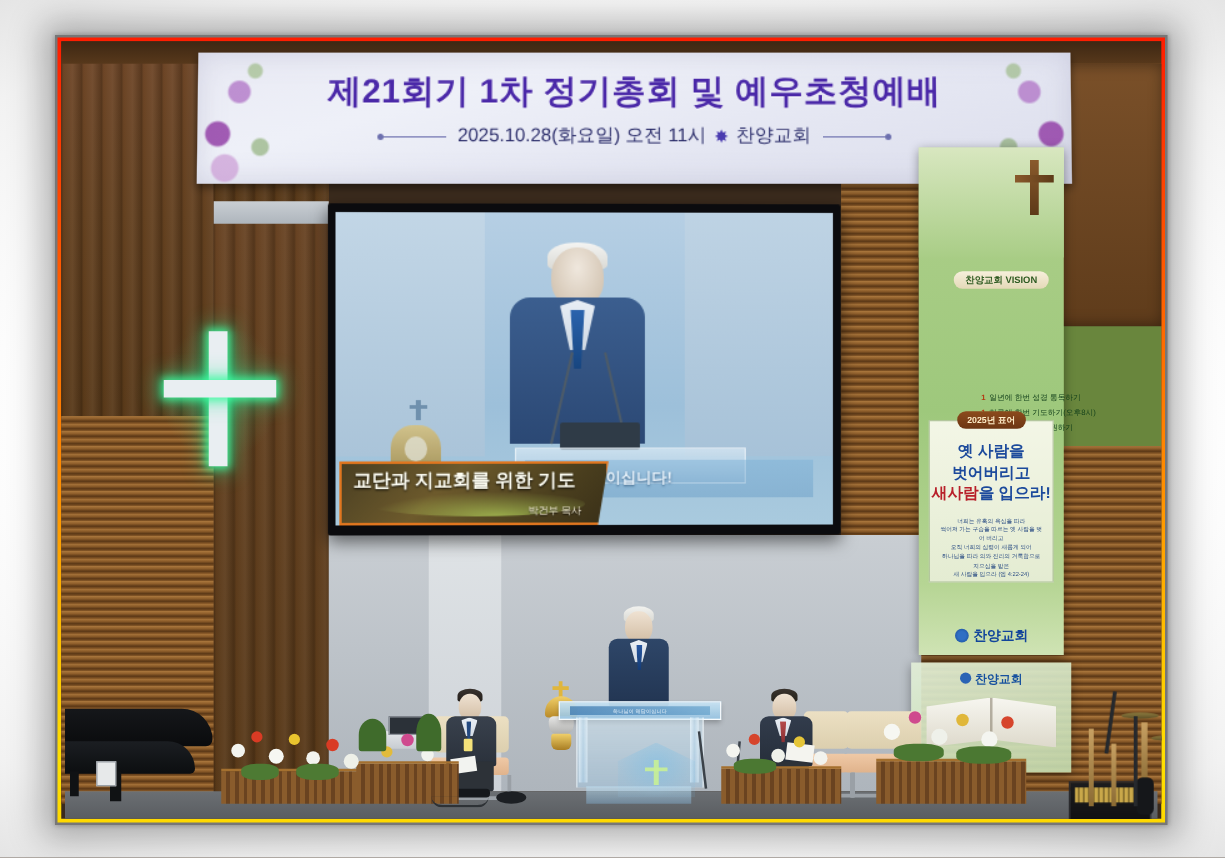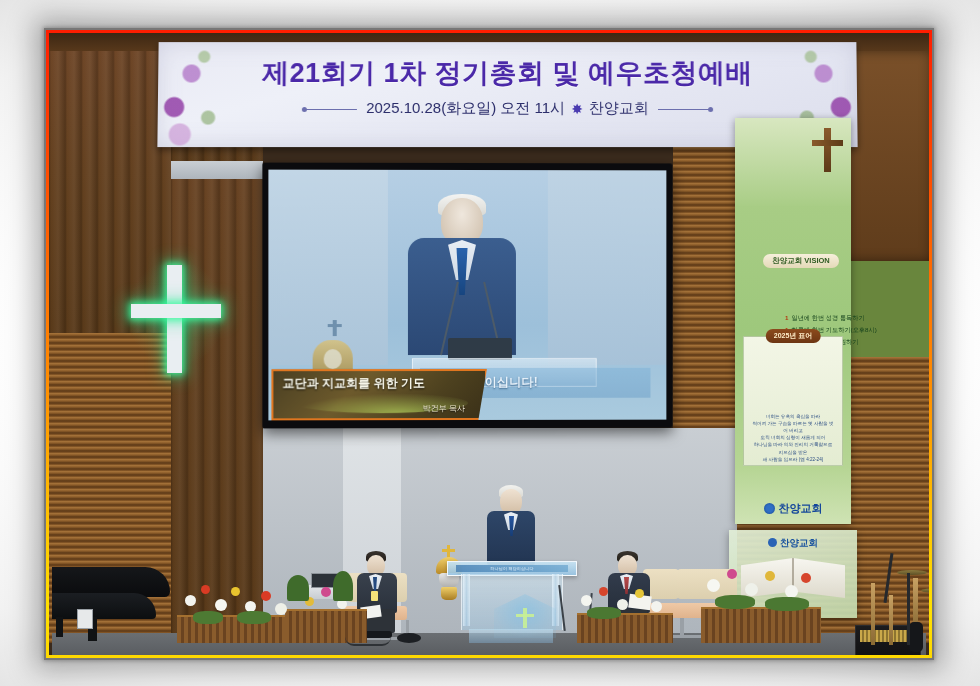--- a/index.html
+++ b/index.html
@@ -148,21 +148,21 @@
     border:2px solid #e0761f;
     clip-path:polygon(0 0, 100% 0, 96% 100%, 0 100%);
     box-shadow:0 0 8px rgba(0,0,0,.4);
   }
   #caption .swoosh{
     position:absolute;left:10%;bottom:12%;width:82%;height:42%;
     background:radial-gradient(ellipse at 60% 100%, rgba(212,255,110,.55), rgba(212,255,110,0) 70%);
     border-radius:50%;
   }
   #caption .cap-title{
-    position:absolute;left:9px;top:4px;font-size:12px;font-weight:bold;color:#fdfdf2;
+    position:absolute;left:9px;top:4px;font-size:15px;font-weight:bold;color:#fdfdf2;
     text-shadow:0 1px 2px rgba(0,0,0,.8);white-space:nowrap;
   }
   #caption .cap-name{
     position:absolute;right:20px;bottom:4px;font-size:8px;color:#f3ecd4;
     text-shadow:0 1px 1px rgba(0,0,0,.8);white-space:nowrap;
   }
 
   
   #vision{
     position:absolute;left:686px;top:85px;width:116px;height:406px;
@@ -170,21 +170,21 @@
     box-shadow:0 2px 8px rgba(0,0,0,.4);
   }
   #vision .v-top{
     position:absolute;left:0;top:0;width:100%;height:88px;
     background:linear-gradient(180deg,#d8e7c0,#a9cd86);
   }
   #vision .v-cross{position:absolute;right:20px;top:10px;width:7px;height:44px;
     background:linear-gradient(180deg,#8a5a2c,#5d3a18);}
   #vision .v-cross:after{content:"";position:absolute;left:-12px;top:12px;width:31px;height:6px;
     background:linear-gradient(90deg,#8a5a2c,#5d3a18);}
-  #vision .v-tagwrap{position:absolute;left:16px;right:0;top:95px;text-align:center;margin-top:36px;}
+  #vision .v-tagwrap{position:absolute;left:16px;right:0;top:95px;text-align:center;}
   #vision .v-tag{
     display:inline-block;padding:2px 9px;border-radius:9px;
     background:linear-gradient(180deg,#f6efdb,#e4d9b8);
     font-size:7.5px;color:#2f5b22;font-weight:bold;white-space:nowrap;
   }
   #vision .v-head{
     position:absolute;left:0;right:0;top:116px;text-align:center;line-height:1.28;
     font-size:15px;font-weight:bold;color:#124d1d;text-shadow:0 1px 0 rgba(255,255,255,.5);
   }
   #vision .v-list{position:absolute;left:10px;top:180px;right:8px;}
@@ -420,20 +420,25 @@
         <div class="v-tagwrap">
           <span class="v-tag">찬양교회 VISION</span>
         </div>
         <ul class="v-list">
           <li><span class="n">1</span><span>일년에 한번 성경 통독하기</span></li>
           <li><span class="n">1</span><span>하루에 한번 기도하기(오후8시)</span></li>
           <li><span class="n">9</span><span>일년에 한 영혼 구원하기</span></li>
         </ul>
         <div class="v-motto-box">
           <div class="v-motto-tag">2025년 표어</div>
+          <div class="v-motto">
+            <div>옛 사람을</div>
+            <div>벗어버리고</div>
+            <div><span class="red">새사람</span><span>을 입으라!</span></div>
+          </div>
           <div class="v-verse">
             <div>너희는 유혹의 욕심을 따라</div>
             <div>썩어져 가는 구습을 따르는 옛 사람을 벗어 버리고</div>
             <div>오직 너희의 심령이 새롭게 되어</div>
             <div>하나님을 따라 의와 진리의 거룩함으로 지으심을 받은</div>
             <div>새 사람을 입으라 (엡 4:22-24)</div>
           </div>
         </div>
         <div class="v-foot">
           <span class="mark"></span><span>찬양교회</span>

